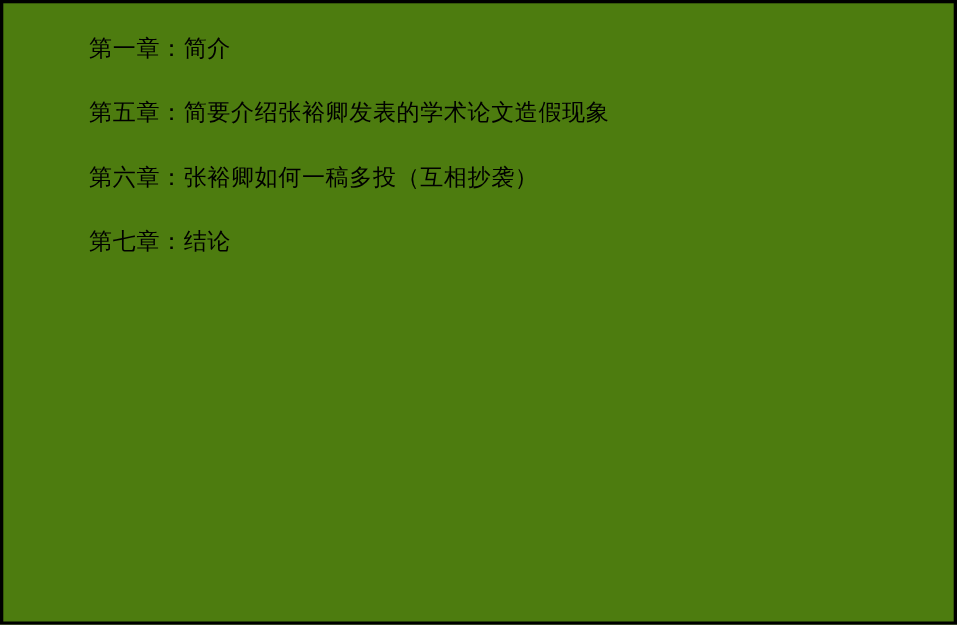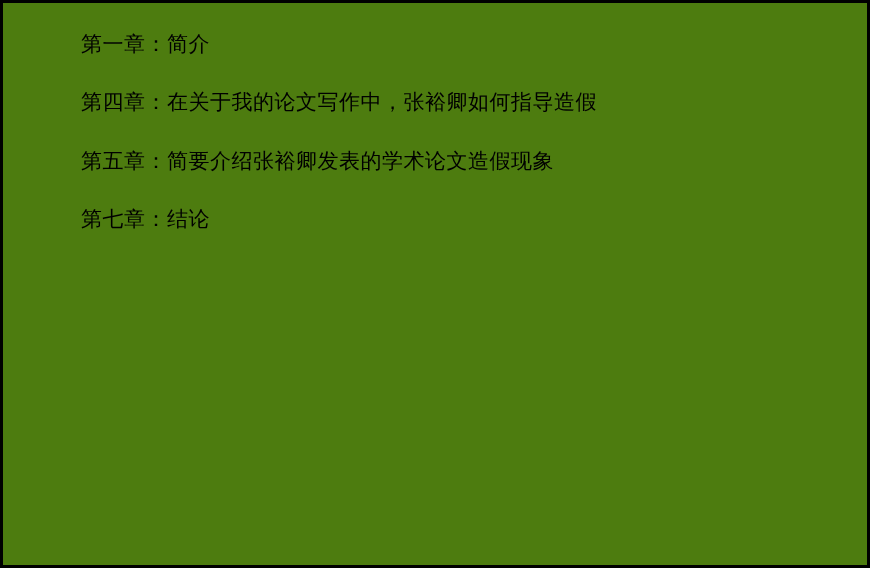--- a/index.html
+++ b/index.html
@@ -43,17 +43,17 @@
   .toc-entry.references {
     margin-top: 8px;
   }
 </style>
 </head>
 <body>
 
 <div class="page">
   <div class="toc">
     <div class="toc-entry">第一章：简介</div>
-    <div class="toc-entry">第四章：在关于我的论文写作中，张裕卿如何指导造假</div>
     <div class="toc-entry">第五章：简要介绍张裕卿发表的学术论文造假现象</div>
+    <div class="toc-entry">第六章：张裕卿如何一稿多投（互相抄袭）</div>
     <div class="toc-entry">第七章：结论</div>
   </div>
 </div>
 
 </body></html>

